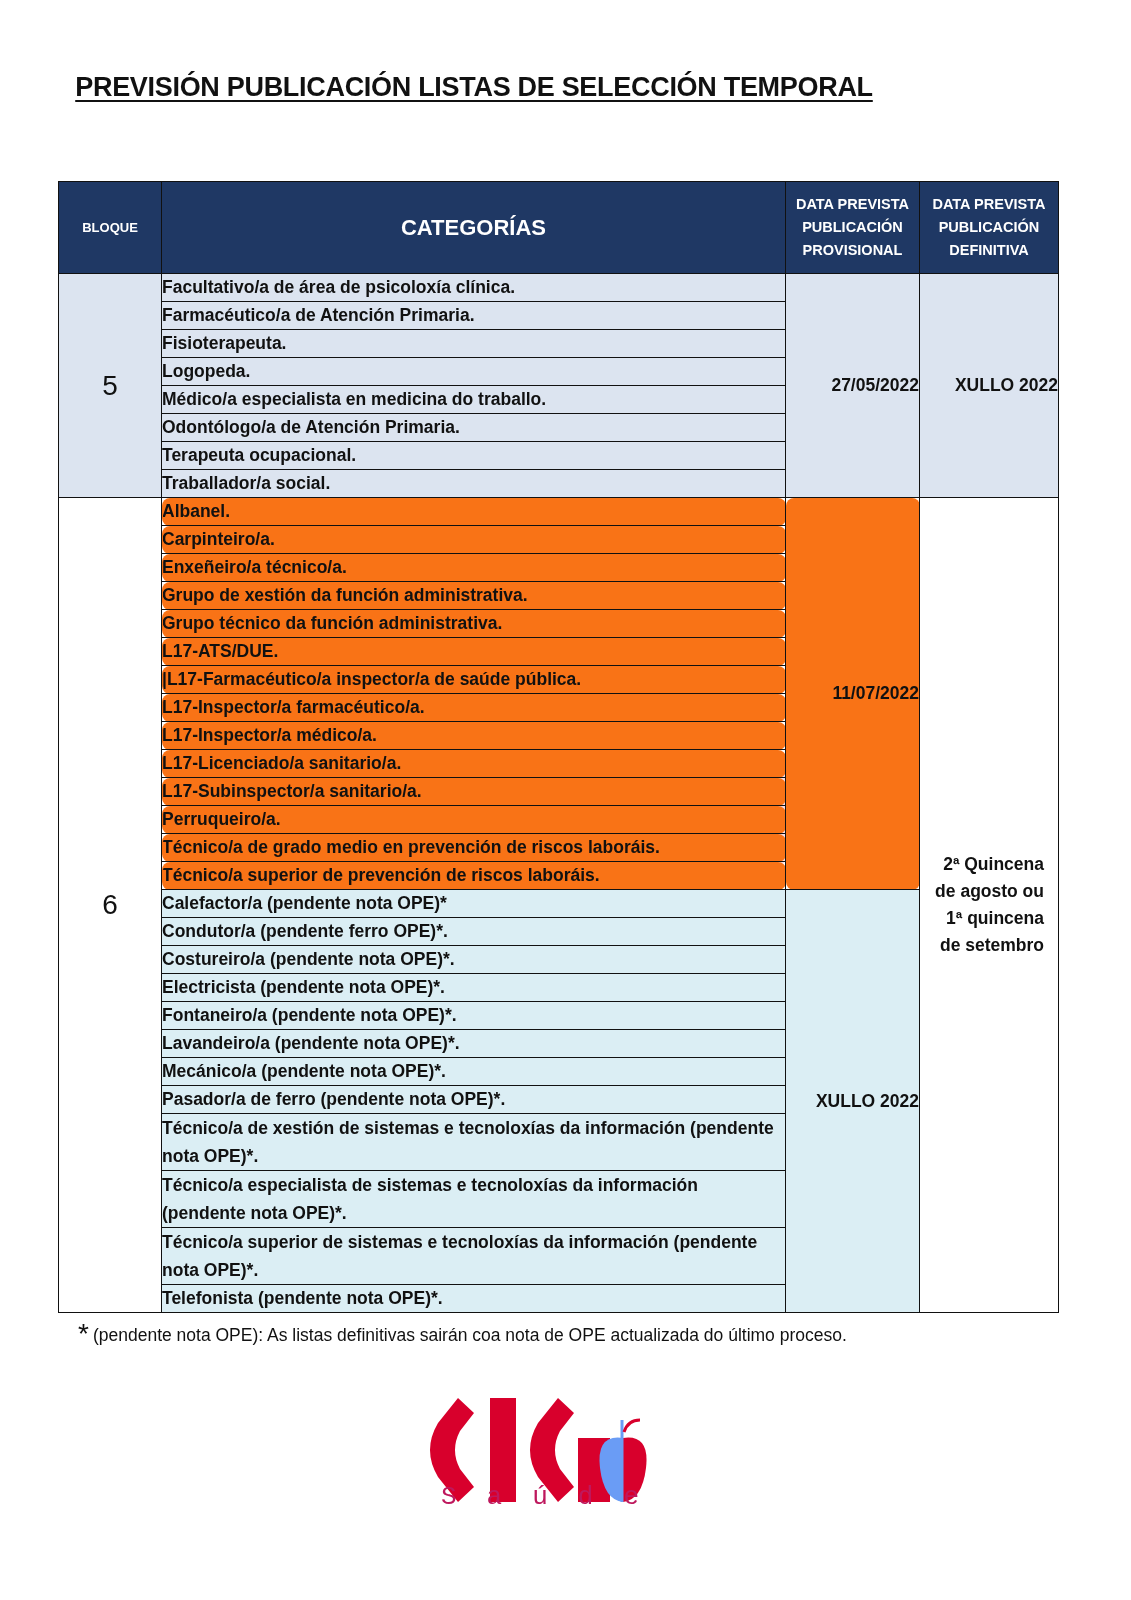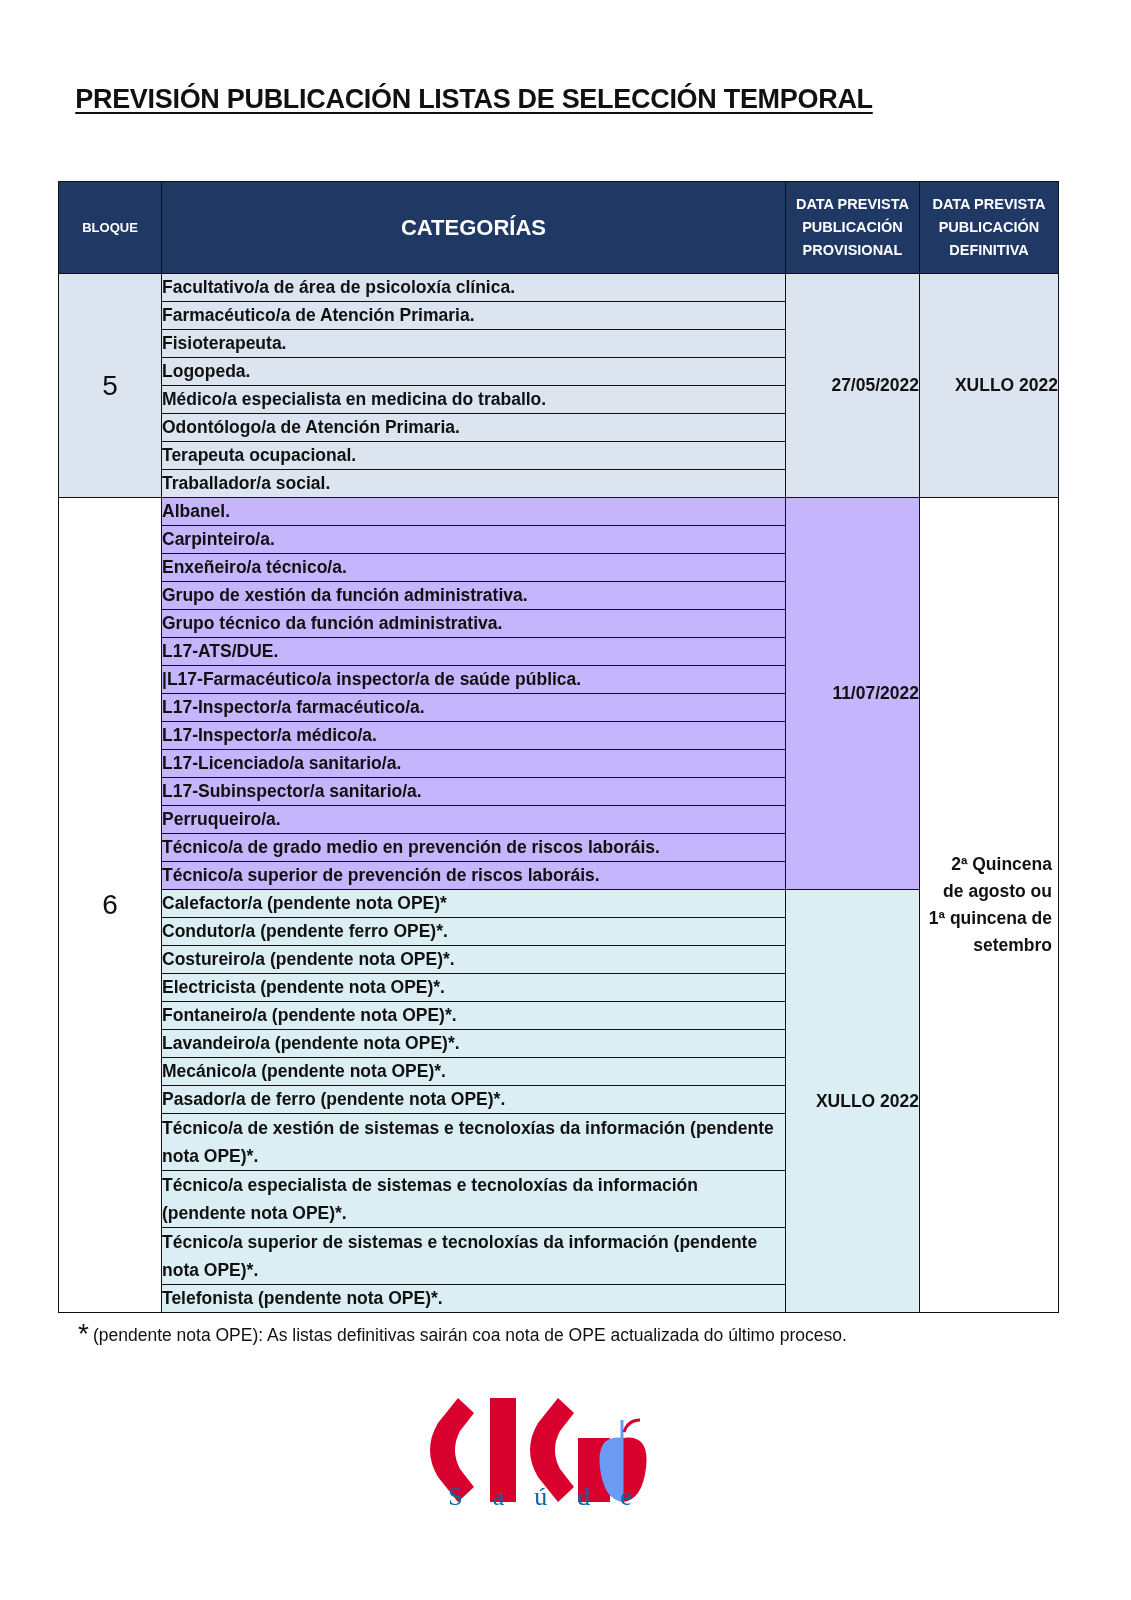--- a/index.html
+++ b/index.html
@@ -1,37 +1,37 @@
 <!DOCTYPE html>
 <html><head>
 <meta charset="utf-8">
 <style>
   html, body { margin: 0; padding: 0; background: #ffffff; }
   body { width: 1131px; height: 1600px; position: relative; font-family: "Liberation Sans", sans-serif; color: #111; overflow: hidden; }
-  .title { position: absolute; top: 72px; left: 0; width: 948px; text-align: center; font-family: "Liberation Sans", sans-serif; font-weight: bold; font-size: 27px; text-decoration: underline; text-underline-offset: 4px; letter-spacing: -0.3px; margin-top: 12px; }
+  .title { position: absolute; top: 72px; left: 0; width: 948px; text-align: center; font-family: "Liberation Sans", sans-serif; font-weight: bold; font-size: 27px; text-decoration: underline; text-underline-offset: 4px; letter-spacing: -0.3px; }
   table.sched { position: absolute; top: 181px; left: 58px; width: 1001px; border-collapse: collapse; table-layout: fixed; font-family: "Liberation Sans", sans-serif; }
   table.sched td, table.sched th { border: 1.5px solid #111; padding: 0; }
   table.sched th { background: #1f3864; color: #fff; font-weight: bold; }
   th.h-bloque { width: 102px; font-size: 13px; }
   th.h-cat { font-size: 22px; }
   th.h-prov { width: 133px; font-size: 14.5px; line-height: 23px; }
   th.h-def { width: 138px; font-size: 14.5px; line-height: 23px; }
   thead tr { height: 92px; }
   td.cat { font-size: 17.5px; font-weight: bold; padding-left: 12px; height: 27px; line-height: 27px; white-space: nowrap; overflow: hidden; }
   td.cat.two { white-space: normal; line-height: 28px; height: 56px; }
   td.bloque { text-align: center; font-size: 28px; }
   td.date { text-align: right; font-size: 17.5px; font-weight: bold; line-height: 27px; }
   .b5 { background: #dce4f0; }
-  .g6 { background: #c4b5fd; }
+  .g6 { background: #f97316; border-radius: 8px; }
   .c6 { background: #dbeef4; }
   .w6 { background: #ffffff; }
   .footnote { position: absolute; top: 1318px; left: 78px; font-size: 17.5px; font-family: "Liberation Sans", sans-serif; }
   .footnote .star { font-size: 28px; vertical-align: -2px; margin-right: 4px; }
   .logo { position: absolute; top: 1380px; left: 418px; width: 230px; height: 140px; }
-  .logo-sub { position: absolute; top: 1482px; left: 418px; width: 230px; text-align: center; color: #0369a1; font-size: 26px; letter-spacing: 30px; padding-left: 22px; font-family: Liberation Serif, serif; }
+  .logo-sub { position: absolute; top: 1482px; left: 418px; width: 230px; text-align: center; color: #be185d; font-size: 26px; letter-spacing: 30px; padding-left: 22px; font-family: Liberation Mono, monospace; }
   .watermark { position: absolute; top: 640px; left: 280px; width: 540px; height: 270px; opacity: 0.13; pointer-events: none; }
 </style>
 </head>
 <body>
 
 <div class="title">PREVISIÓN PUBLICACIÓN LISTAS DE SELECCIÓN TEMPORAL</div>
 
 <svg class="watermark" viewBox="0 0 230 120">
   <path d="M40 10 L20 35 Q5 60 20 85 L40 110 L55 95 L42 78 Q33 60 42 42 L55 25 Z" fill="#d8002c"></path>
   <rect x="68" y="10" width="28" height="100" fill="#d8002c"></rect>
@@ -77,21 +77,21 @@
         <td class="cat b5">Terapeuta ocupacional.</td>
       </tr>
     <tr>
         <td class="cat b5">Traballador/a social.</td>
       </tr>
 
     <tr>
       <td class="bloque w6" rowspan="26">6</td>
       <td class="cat g6">Albanel.</td>
       <td class="date g6" rowspan="14">11/07/2022</td>
-      <td class="date w6" rowspan="26" style="padding: 0 6px;">2ª Quincena de agosto ou 1ª quincena de setembro</td>
+      <td class="date w6" rowspan="26" style="padding: 0 14px;">2ª Quincena de agosto ou 1ª quincena de setembro</td>
     </tr>
     <tr>
         <td class="cat g6">Carpinteiro/a.</td>
       </tr>
     <tr>
         <td class="cat g6">Enxeñeiro/a técnico/a.</td>
       </tr>
     <tr>
         <td class="cat g6">Grupo de xestión da función administrativa.</td>
       </tr>

